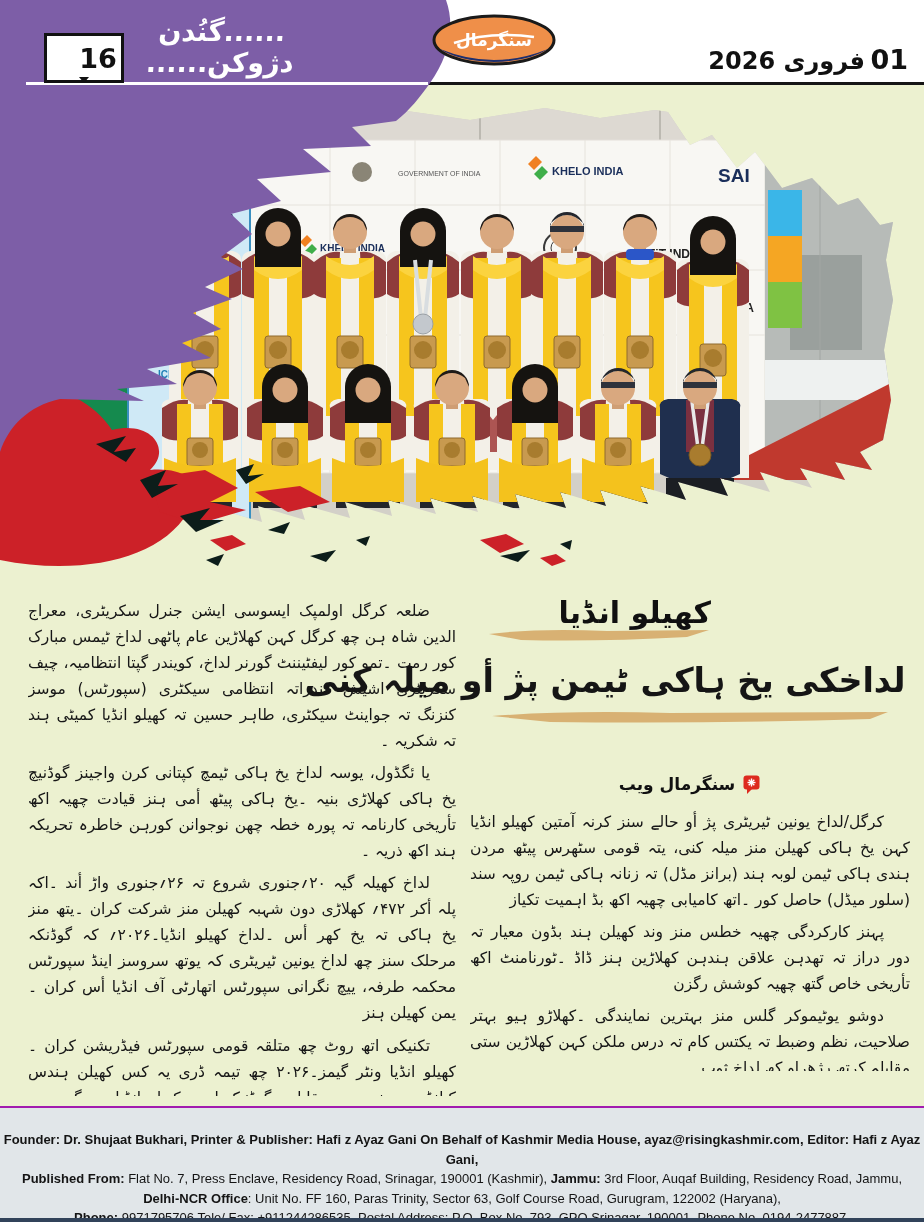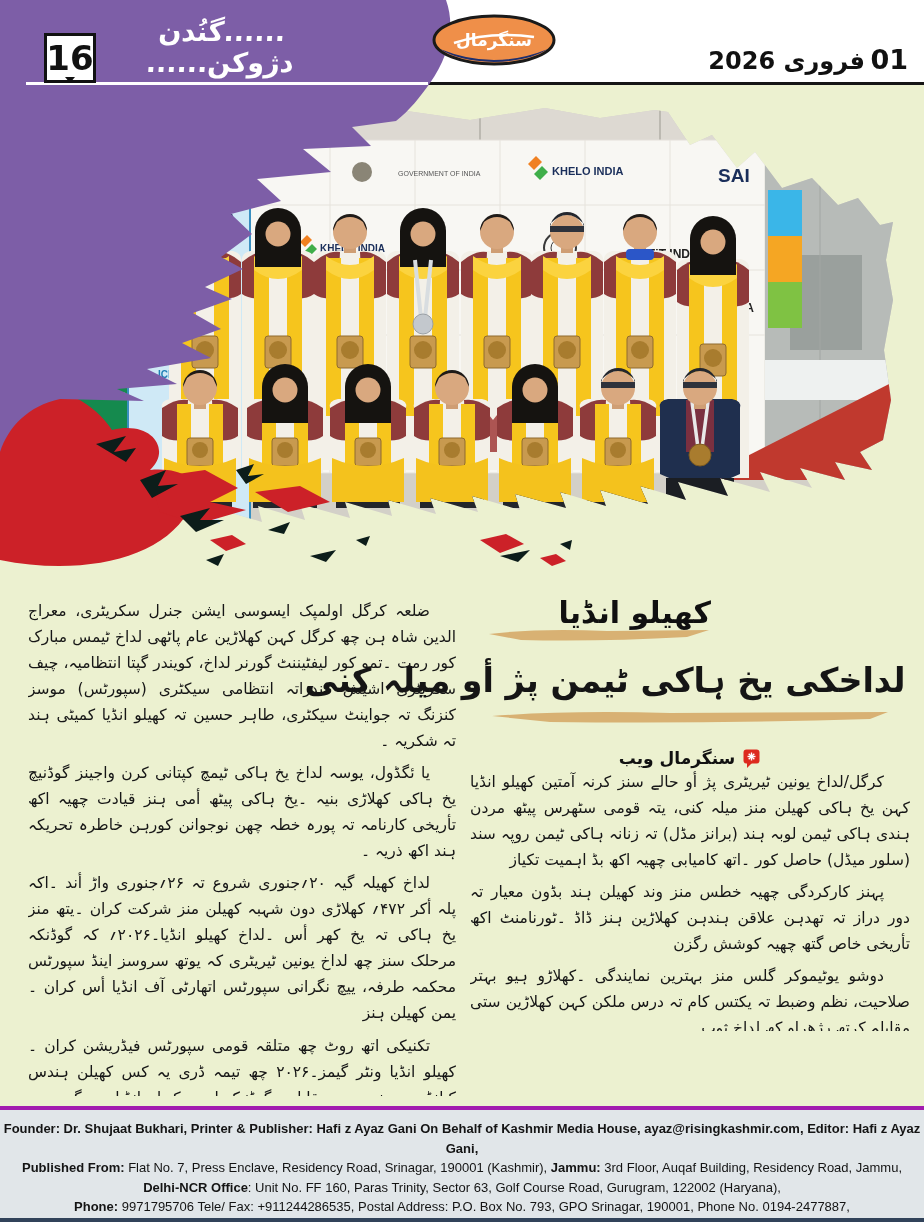--- a/index.html
+++ b/index.html
@@ -3,49 +3,49 @@
 <meta charset="utf-8">
 <style>
   html,body{margin:0;padding:0;}
   .page{position:relative;width:924px;height:1222px;background:#ecf1d0;overflow:hidden;
         font-family:"Liberation Sans",sans-serif;}
   
   .masthead-band{position:absolute;left:0;top:0;width:924px;height:85px;background:#ffffff;z-index:0;}
   .collage-svg{position:absolute;left:0;top:0;width:924px;height:600px;z-index:1;pointer-events:none;}
   .pageno-box{position:absolute;left:44px;top:33px;width:46px;height:44px;background:#fff;
               border:3px solid #111;z-index:3;display:flex;align-items:center;justify-content:center;
-              font-weight:bold;font-size:34px;color:#111;font-family:"DejaVu Sans",sans-serif;}
+              font-weight:bold;font-size:27px;color:#111;font-family:"DejaVu Sans",sans-serif;padding-left:28px;}
   .pageno-box:after{content:"";position:absolute;left:50%;bottom:-8px;transform:translateX(-50%);
               border:5px solid transparent;border-top:6px solid #111;}
   .masthead-slogan{position:absolute;left:96px;top:16px;width:250px;z-index:3;color:#fff;
               direction:rtl;text-align:center;font-family:"DejaVu Sans",sans-serif;
               font-size:27px;font-weight:bold;transform:skewX(-4deg);}
   .masthead-logo{position:absolute;left:430px;top:13px;z-index:3;}
   .masthead-date{position:absolute;right:16px;top:44px;z-index:3;direction:rtl;color:#111;
               font-family:"DejaVu Sans",sans-serif;font-weight:bold;white-space:nowrap;}
   .masthead-date .day{font-size:27px;letter-spacing:-1px;}
   .masthead-date .rest{font-size:24px;}
   
   .right-col{position:absolute;left:470px;top:596px;width:440px;z-index:2;direction:rtl;}
   .kicker-wrap{position:relative;width:235px;margin:0 auto 0 6px;text-align:right;}
   .kicker{font-family:"DejaVu Sans",sans-serif;font-weight:bold;font-size:30px;color:#101010;line-height:1.1;}
   .kicker-brush{display:block;margin-top:-2px;}
   .headline{margin-top:16px;font-family:"DejaVu Sans",sans-serif;font-weight:bold;font-size:34px;
             color:#151515;text-align:center;line-height:1.25;white-space:nowrap;transform:scaleX(.98);}
   .headline-brush{display:block;margin:8px auto 0 auto;}
-  .byline{margin-top:24px;display:flex;direction:rtl;justify-content:center;align-items:center;gap:7px;}
+  .byline{margin-top:50px;display:flex;direction:rtl;justify-content:center;align-items:center;gap:7px;}
   .byline-text{font-family:"DejaVu Sans",sans-serif;font-weight:bold;font-size:17px;color:#111;}
   
   .left-col{position:absolute;left:28px;top:598px;width:428px;max-height:498px;overflow:hidden;z-index:2;}
-  .right-body{max-height:262px;overflow:hidden;}
+  .right-body{margin-top:14px;max-height:262px;overflow:hidden;}
   .urdu-par{direction:rtl;text-align:justify;font-family:"DejaVu Sans",sans-serif;
             font-size:15.5px;line-height:1.68;color:#161616;margin:0 0 6px 0;text-indent:26px;}
   
   .footer{position:absolute;left:0;top:1106px;width:924px;height:116px;background:#e1e6e9;
-          border-top:4px solid #a21caf;z-index:2;box-sizing:border-box;padding-top:9px;}
+          border-top:2px solid #a21caf;z-index:2;box-sizing:border-box;padding-top:22px;}
   .f-line{text-align:center;font-size:13px;line-height:19.5px;color:#141414;
           font-family:"Liberation Sans",sans-serif;}
   .f-line .fb{font-weight:bold;}
   .footer-bottom-bar{position:absolute;left:0;bottom:0;width:924px;height:4px;background:#31435a;}
 </style>
 </head>
 <body>
 
 <div class="page">
 

